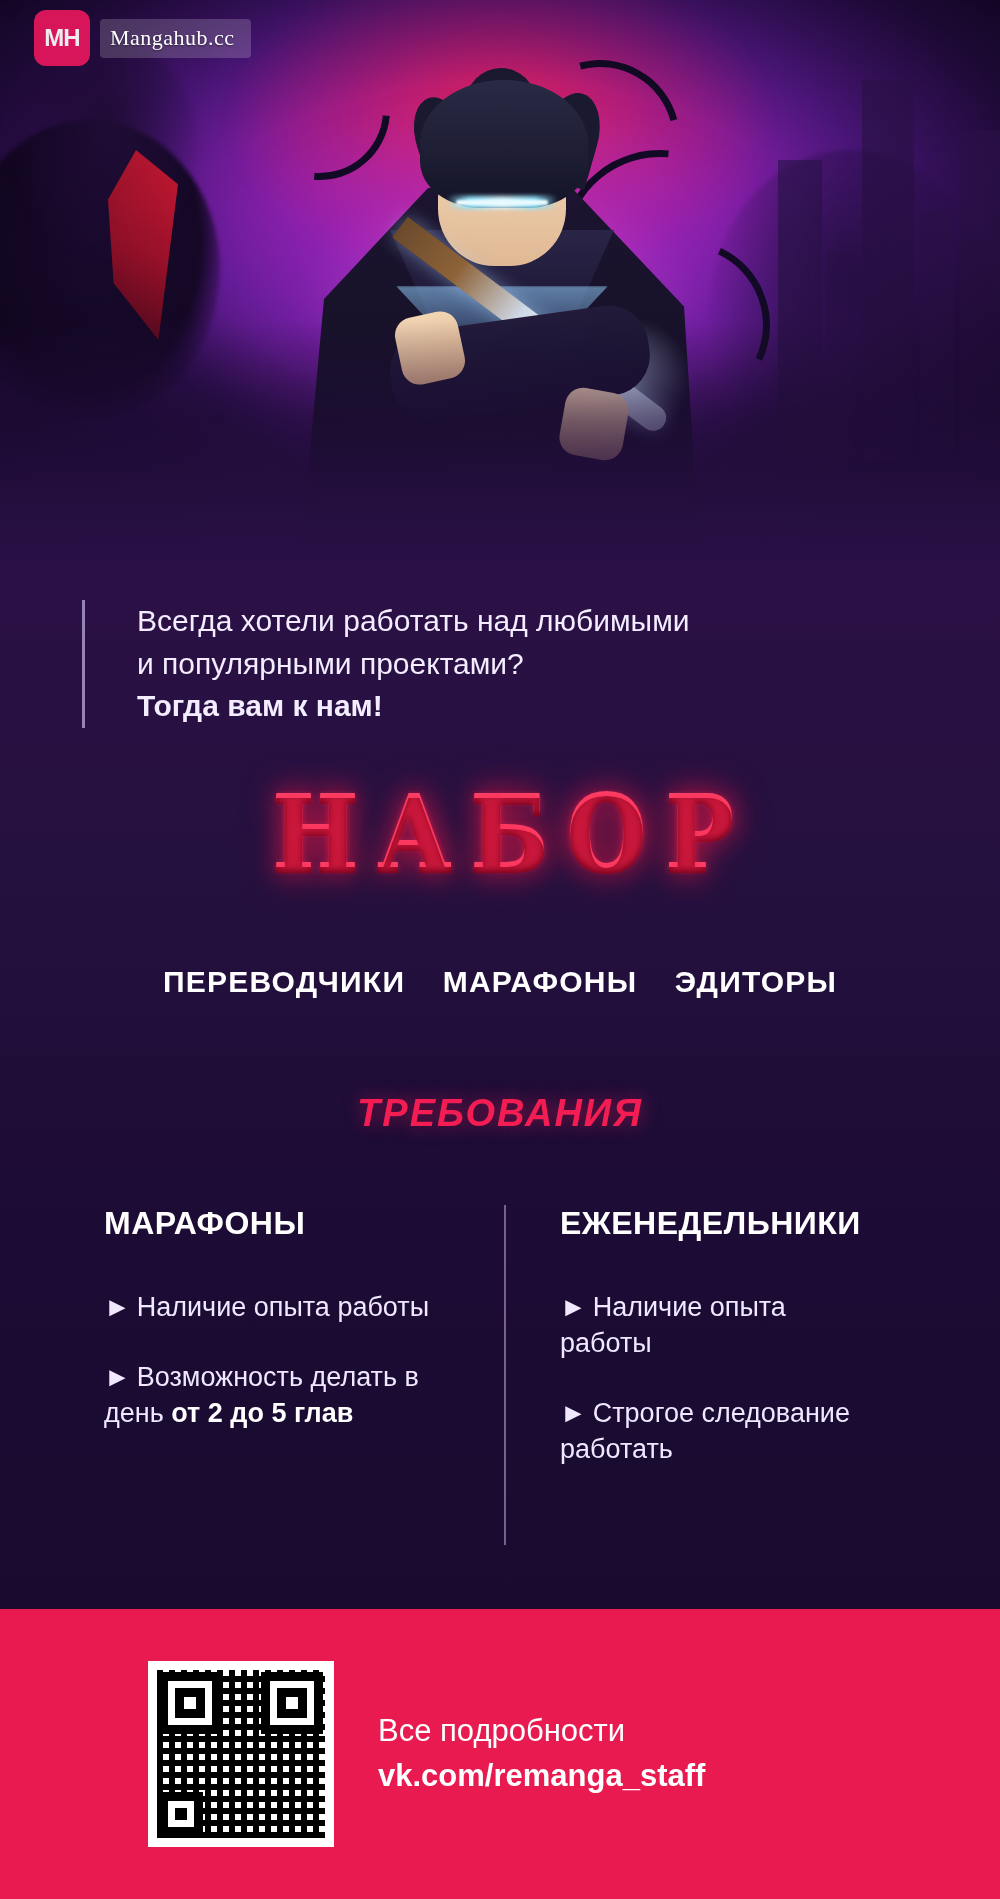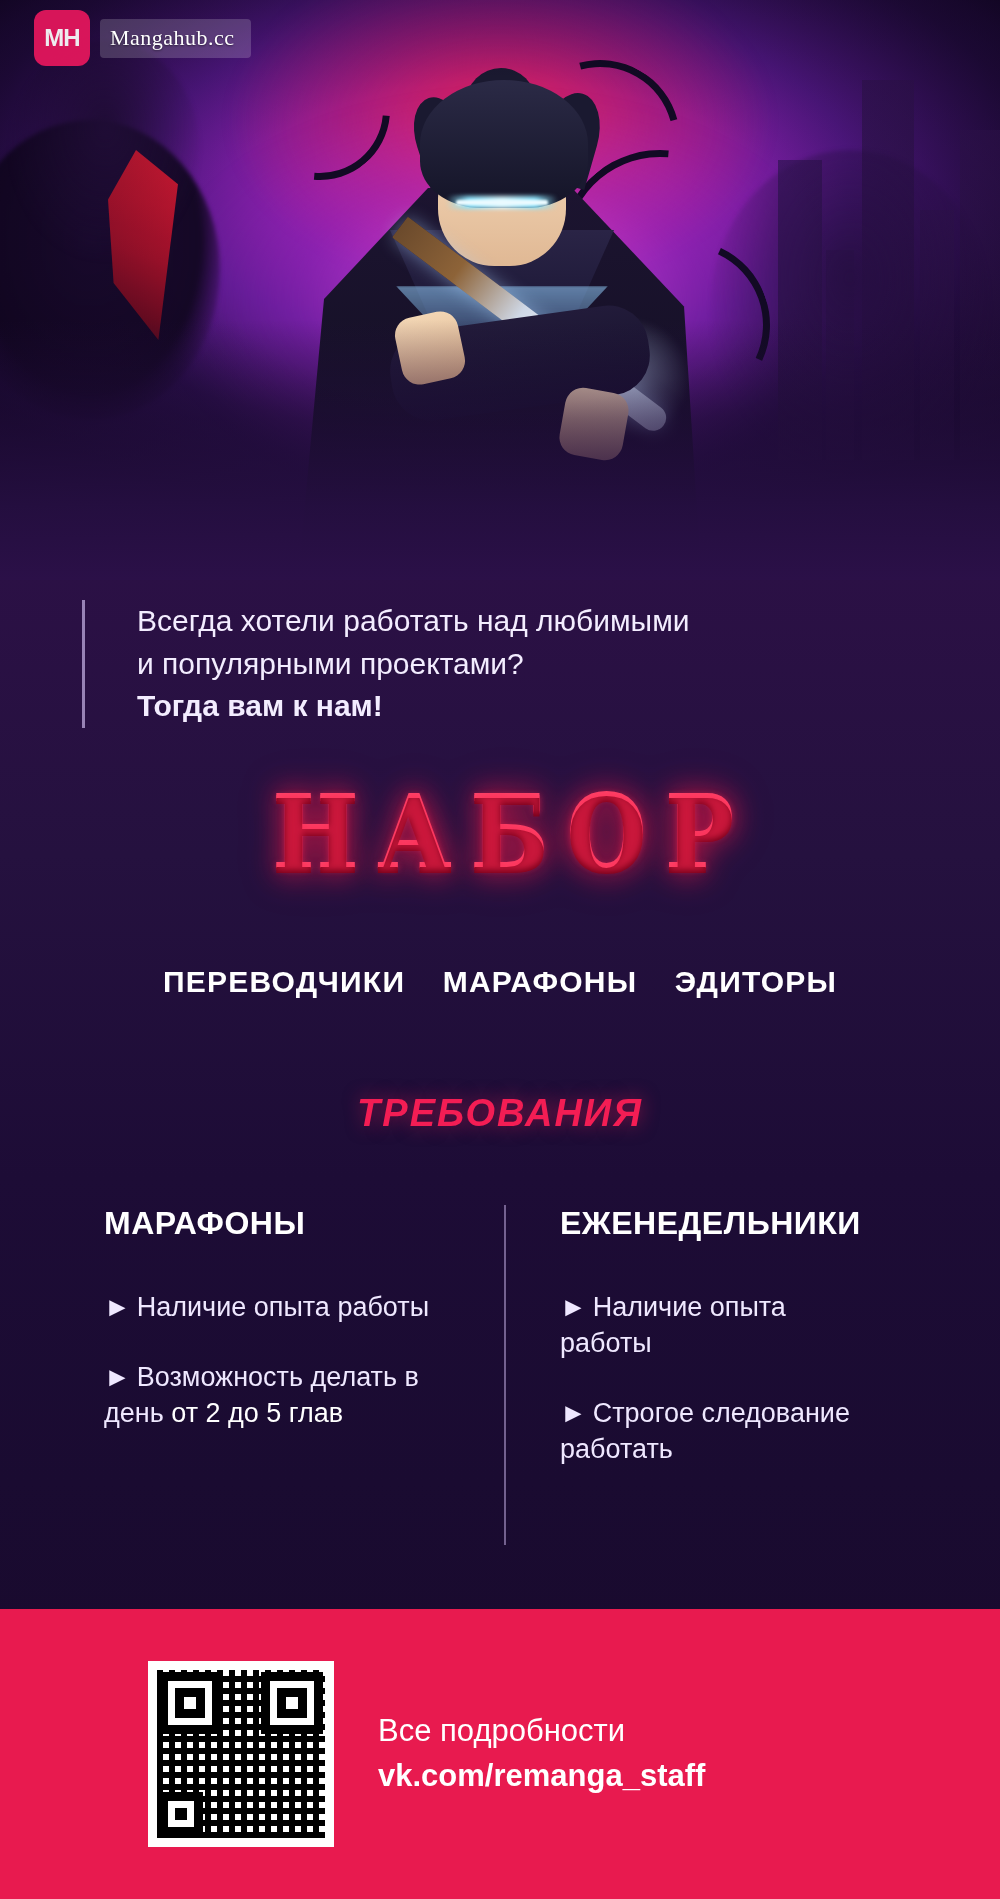--- a/index.html
+++ b/index.html
@@ -274,21 +274,21 @@
     letter-spacing: .5px;
     margin-bottom: 48px;
   }
   .bullet {
     color: #efe8ff;
     font-size: 27px;
     line-height: 1.33;
     margin-bottom: 34px;
   }
   .bullet .arr { color: #efe8ff; margin-right: 6px; }
-  .bullet b { font-weight: 400; color: #ffffff; }
+  .bullet b { font-weight: 700; color: #ffffff; }
 
   
   .footer {
     position: absolute; left: 0; bottom: 0; width: 100%; height: 290px;
     background: #e81a4f;
     z-index: 30;
     display: flex;
     align-items: center;
   }
   .qr {

